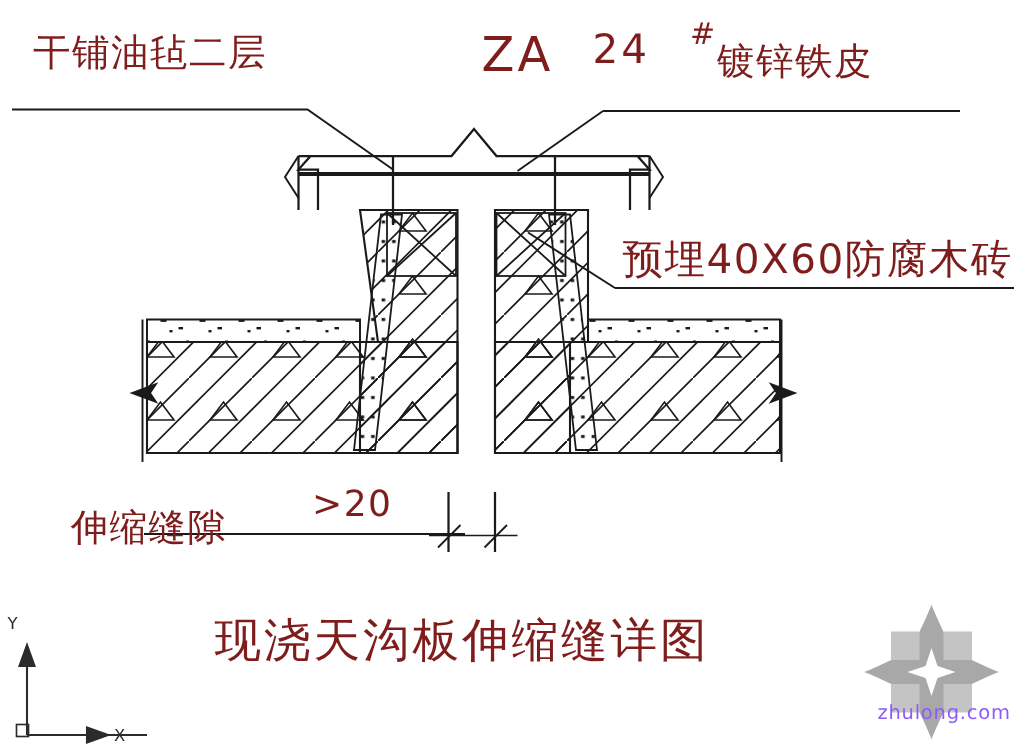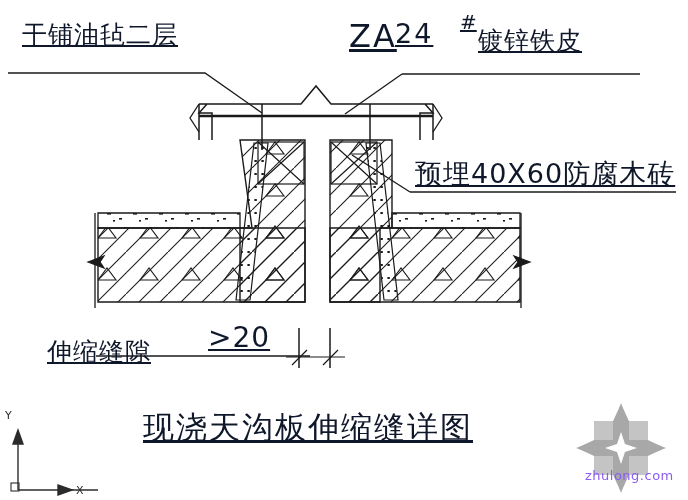--- a/index.html
+++ b/index.html
@@ -19,45 +19,44 @@
   }
   #drawing {
     position: absolute;
     left: 0;
     top: 0;
     width: 688px;
     height: 500px;
   }
   .lbl {
     position: absolute;
-    color: #0f172a;
+    color: #7f1d1d;
     font-family: "DejaVu Sans", sans-serif;
     white-space: nowrap;
     line-height: 1;
-    text-decoration: underline;
   }
   .lbl-cn {
     font-size: 25px;
     letter-spacing: 1px;
     font-weight: 400;
   }
   .lbl-num {
     font-family: "DejaVu Sans", sans-serif;
     font-size: 27px;
     letter-spacing: 2px;
     text-align: center;
   }
   #label-felt      { left: 22px;  top: 22px;  }
-  #label-za        { left: 321px; top: 20px;  font-size: 32px; letter-spacing: 2px; margin-left: 28px; }
+  #label-za        { left: 321px; top: 20px;  font-size: 32px; letter-spacing: 2px; }
   #label-gauge     { left: 395px; top: 20px;  }
   #label-hash      { left: 460px; top: 12px;  font-size: 20px; }
   #label-sheet     { left: 478px; top: 28px;  }
   #label-woodbrick { left: 415px; top: 160px; font-size: 27px; }
   #label-gap       { left: 47px;  top: 339px; }
-  #label-dim       { left: 208px; top: 324px; font-size: 28px; letter-spacing: 1px; }
+  #label-dim       { left: 208px; top: 324px; font-size: 24px; letter-spacing: 1px; }
   #label-title     { left: 128px; top: 412px; font-size: 31px; letter-spacing: 2px; margin-left: 15px; }
   #wm-text {
     position: absolute;
     left: 585px;
     top: 468px;
     font-family: "DejaVu Sans", sans-serif;
     font-size: 13px;
     color: #8b5cf6;
     letter-spacing: 0.5px;
   }

